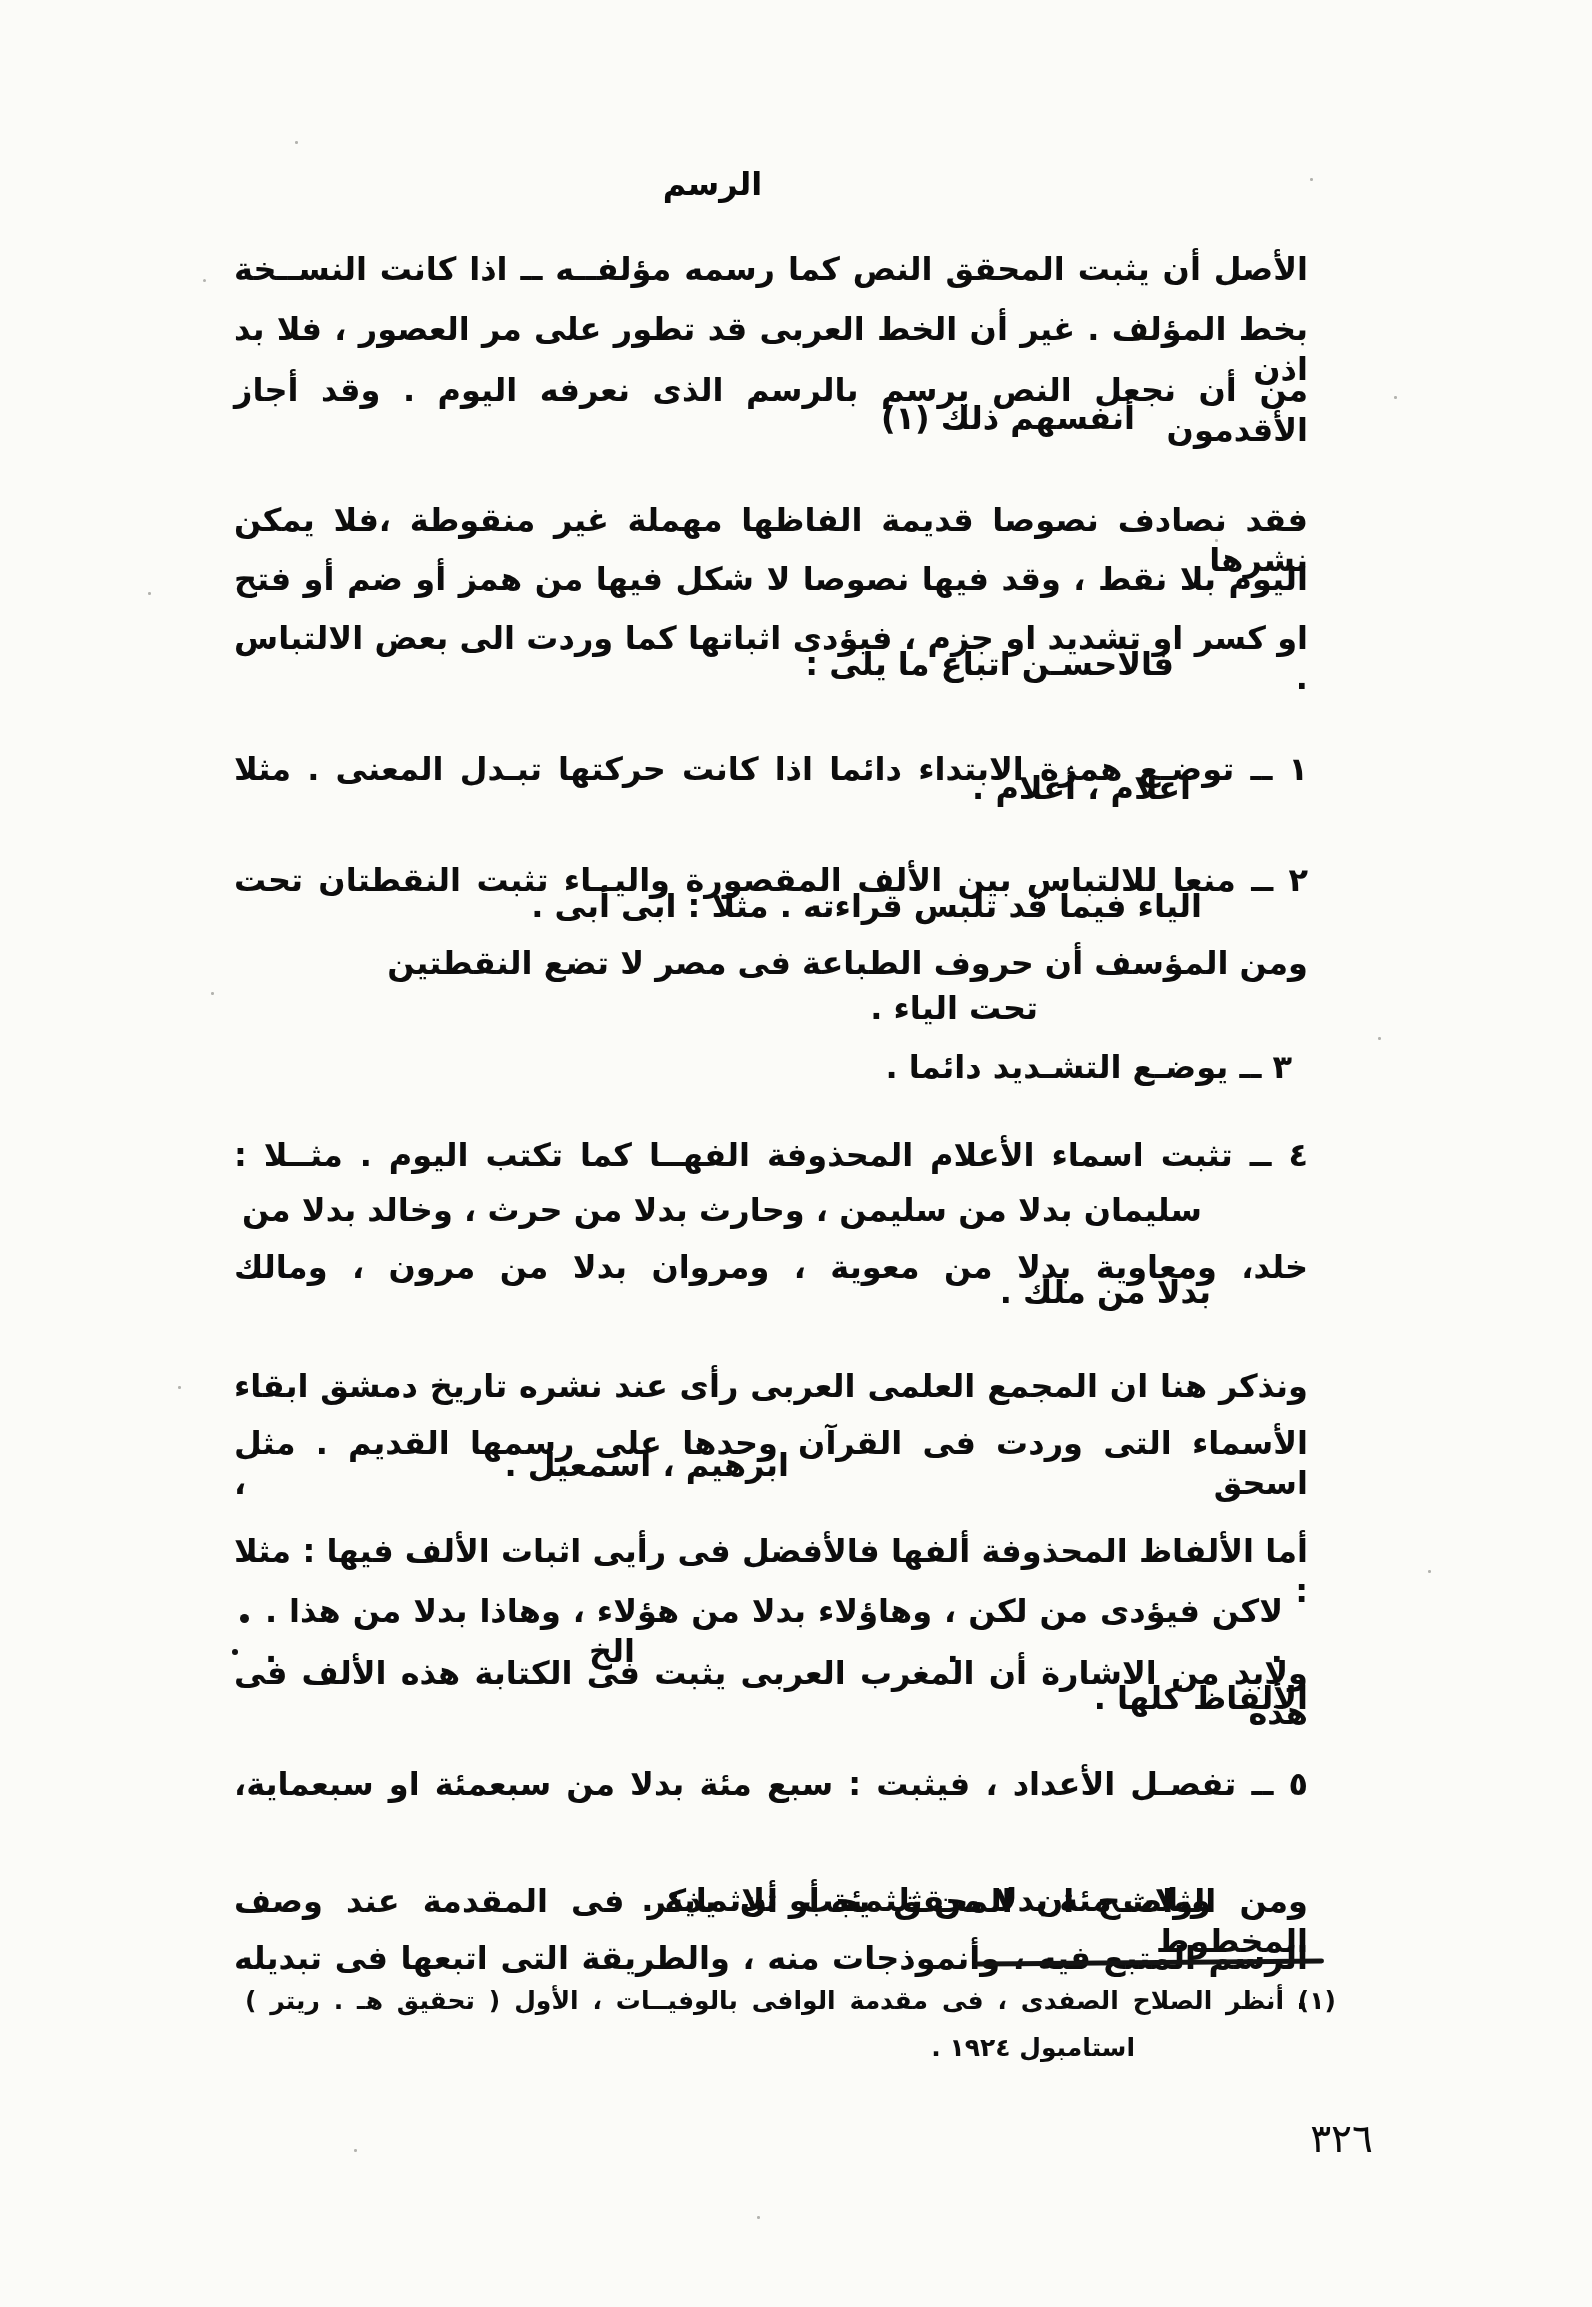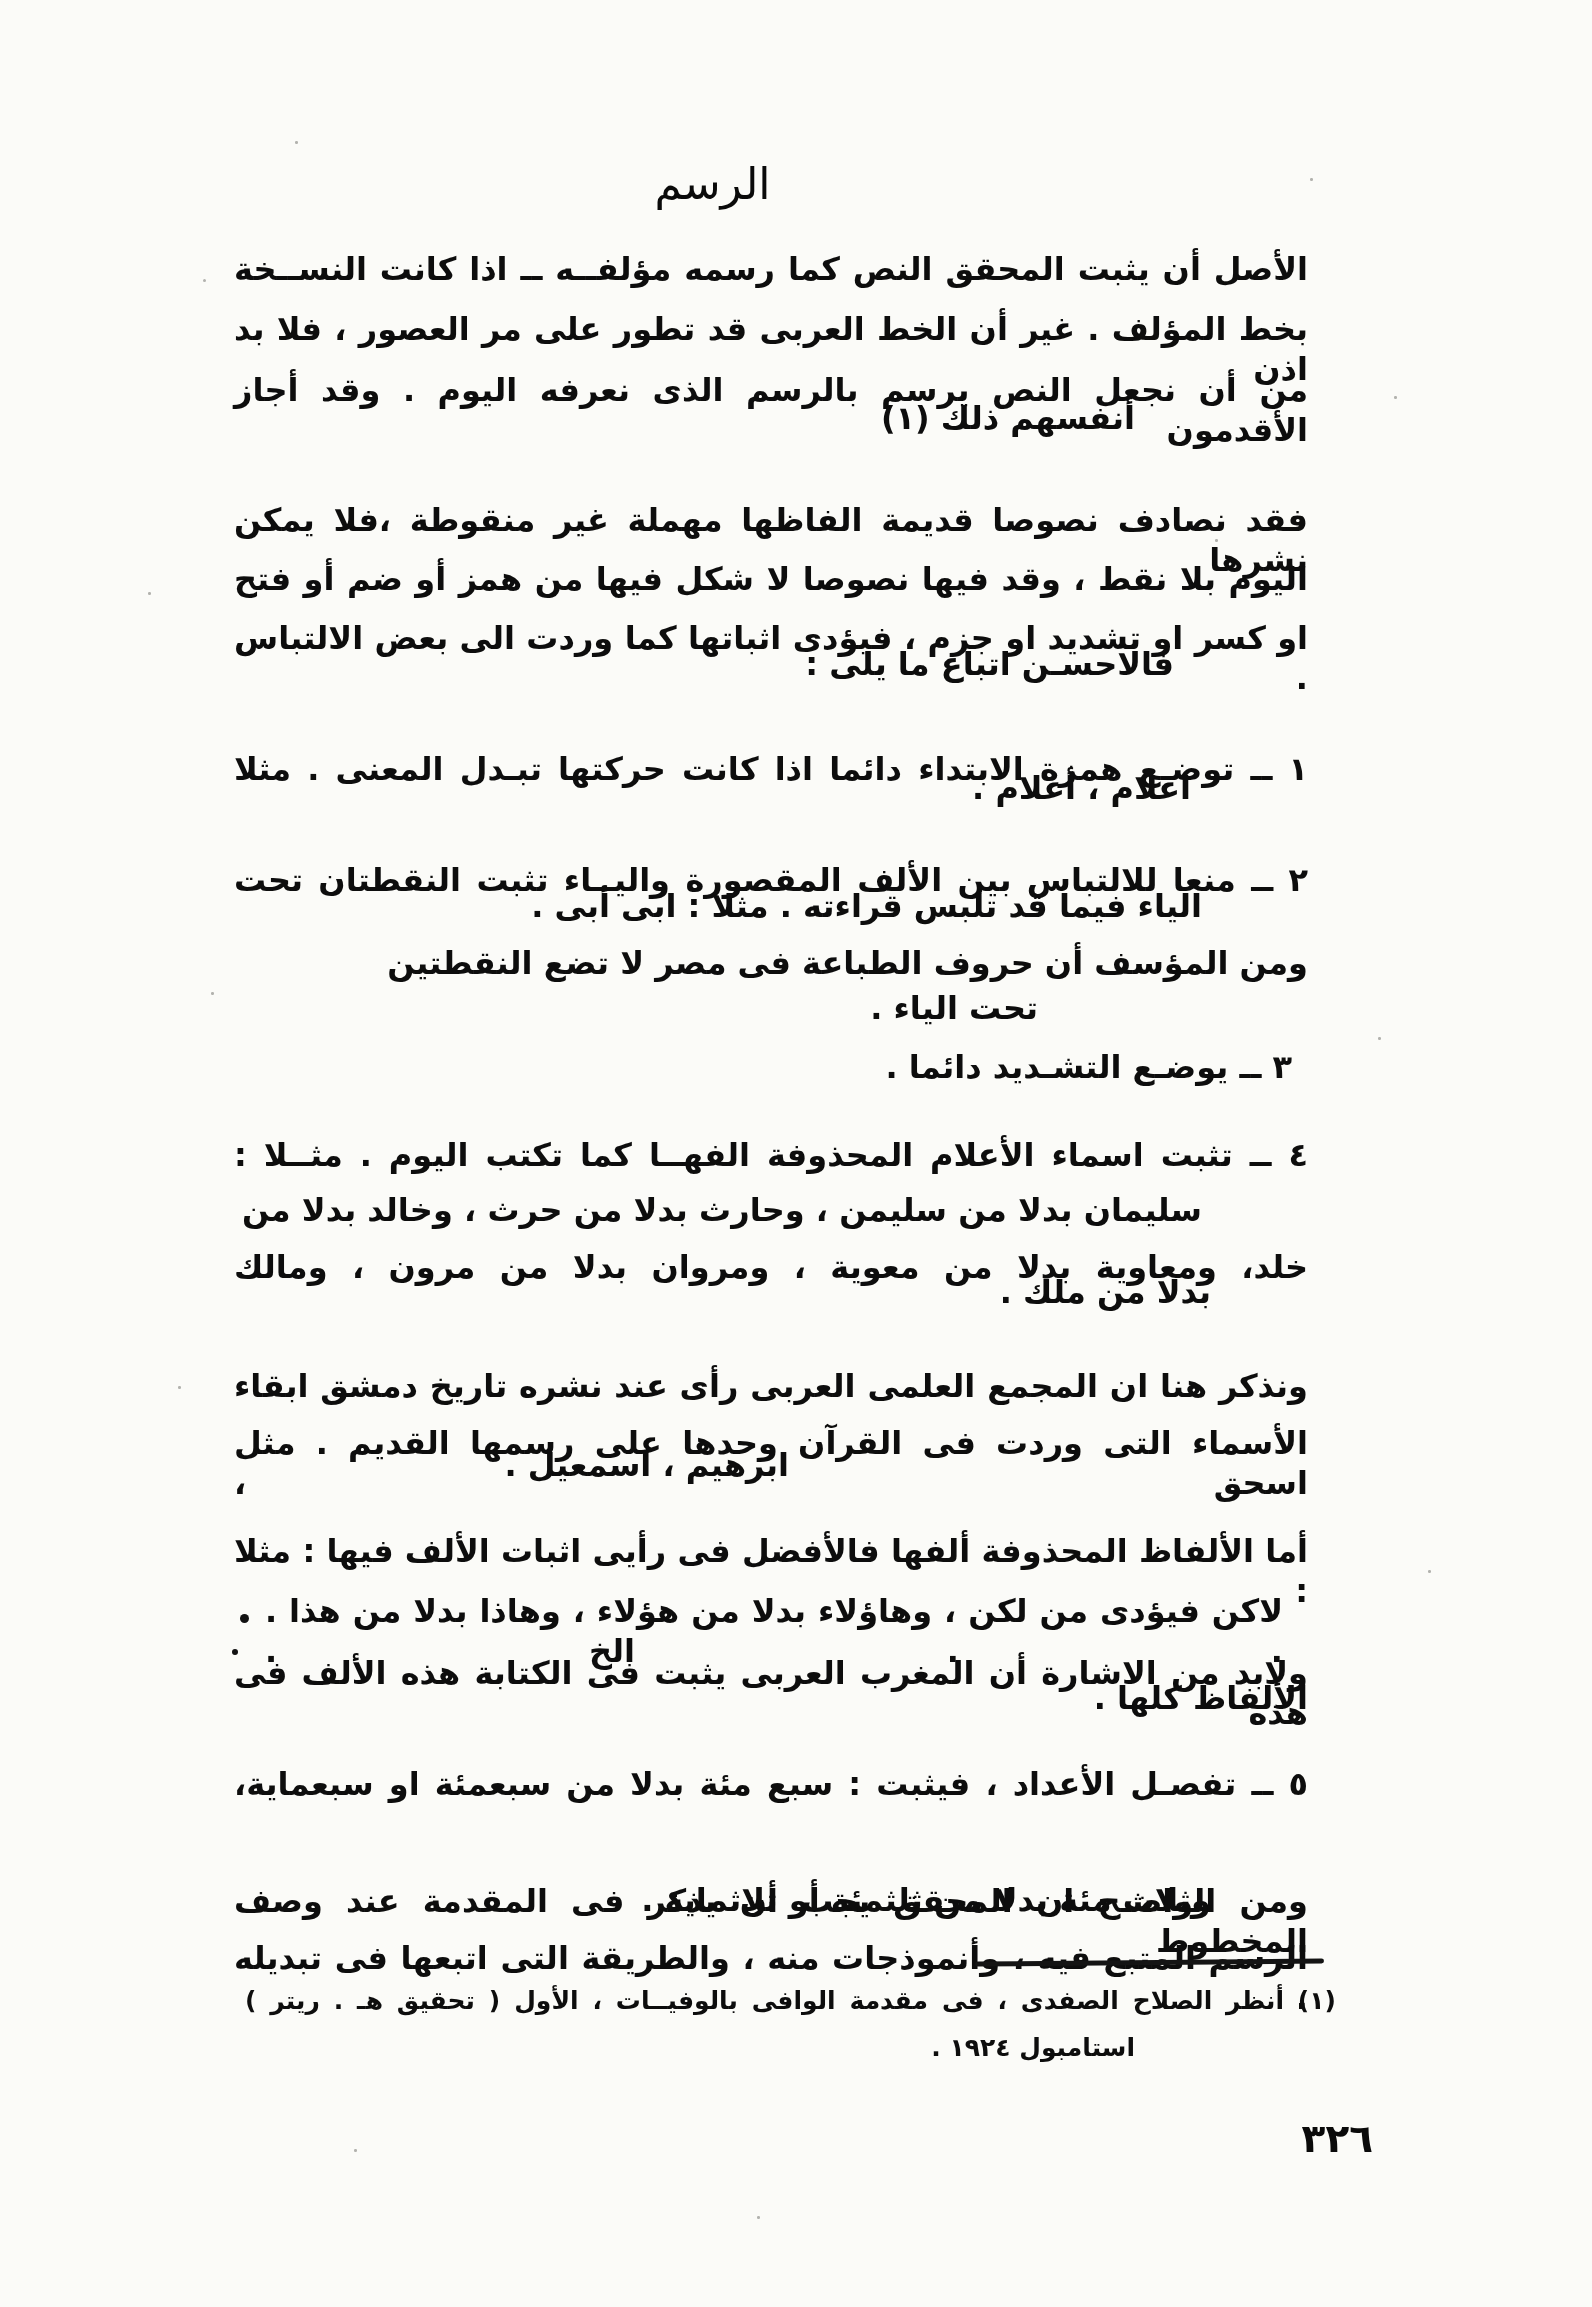--- a/index.html
+++ b/index.html
@@ -15,28 +15,28 @@
     white-space:nowrap;text-align:right;
   }
   
   .jf{
     right:284px;width:1074px;
     white-space:normal;
     text-align:justify;text-align-last:justify;margin-top:29px;
   }
   .title{
     position:absolute;direction:rtl;color:#0a0a0a;
-    font-weight:normal;font-size:44px;line-height:50px;
+    font-weight:bold;font-size:32px;line-height:50px;
     text-align:center;
   }
   .fn{font-size:25px;line-height:32px;text-align:right;}
   .fnjf{right:256px;width:1091px;white-space:normal;text-align:justify;text-align-last:justify;}
   .pagenum{
     position:absolute;direction:rtl;color:#0a0a0a;
-    font-weight:bold;font-size:39px;line-height:44px;letter-spacing:2.5px;
+    font-weight:normal;font-size:39px;line-height:44px;letter-spacing:2.5px;
   }
   .rule{
     position:absolute;background:#141414;height:5px;border-radius:2.5px;
     transform:rotate(-0.5deg);
   }
   .dot{position:absolute;background:#121212;border-radius:50%;}
   .speck{position:absolute;background:#8b8b86;border-radius:50%;opacity:.65;}
 </style>
 </head>
 <body>

